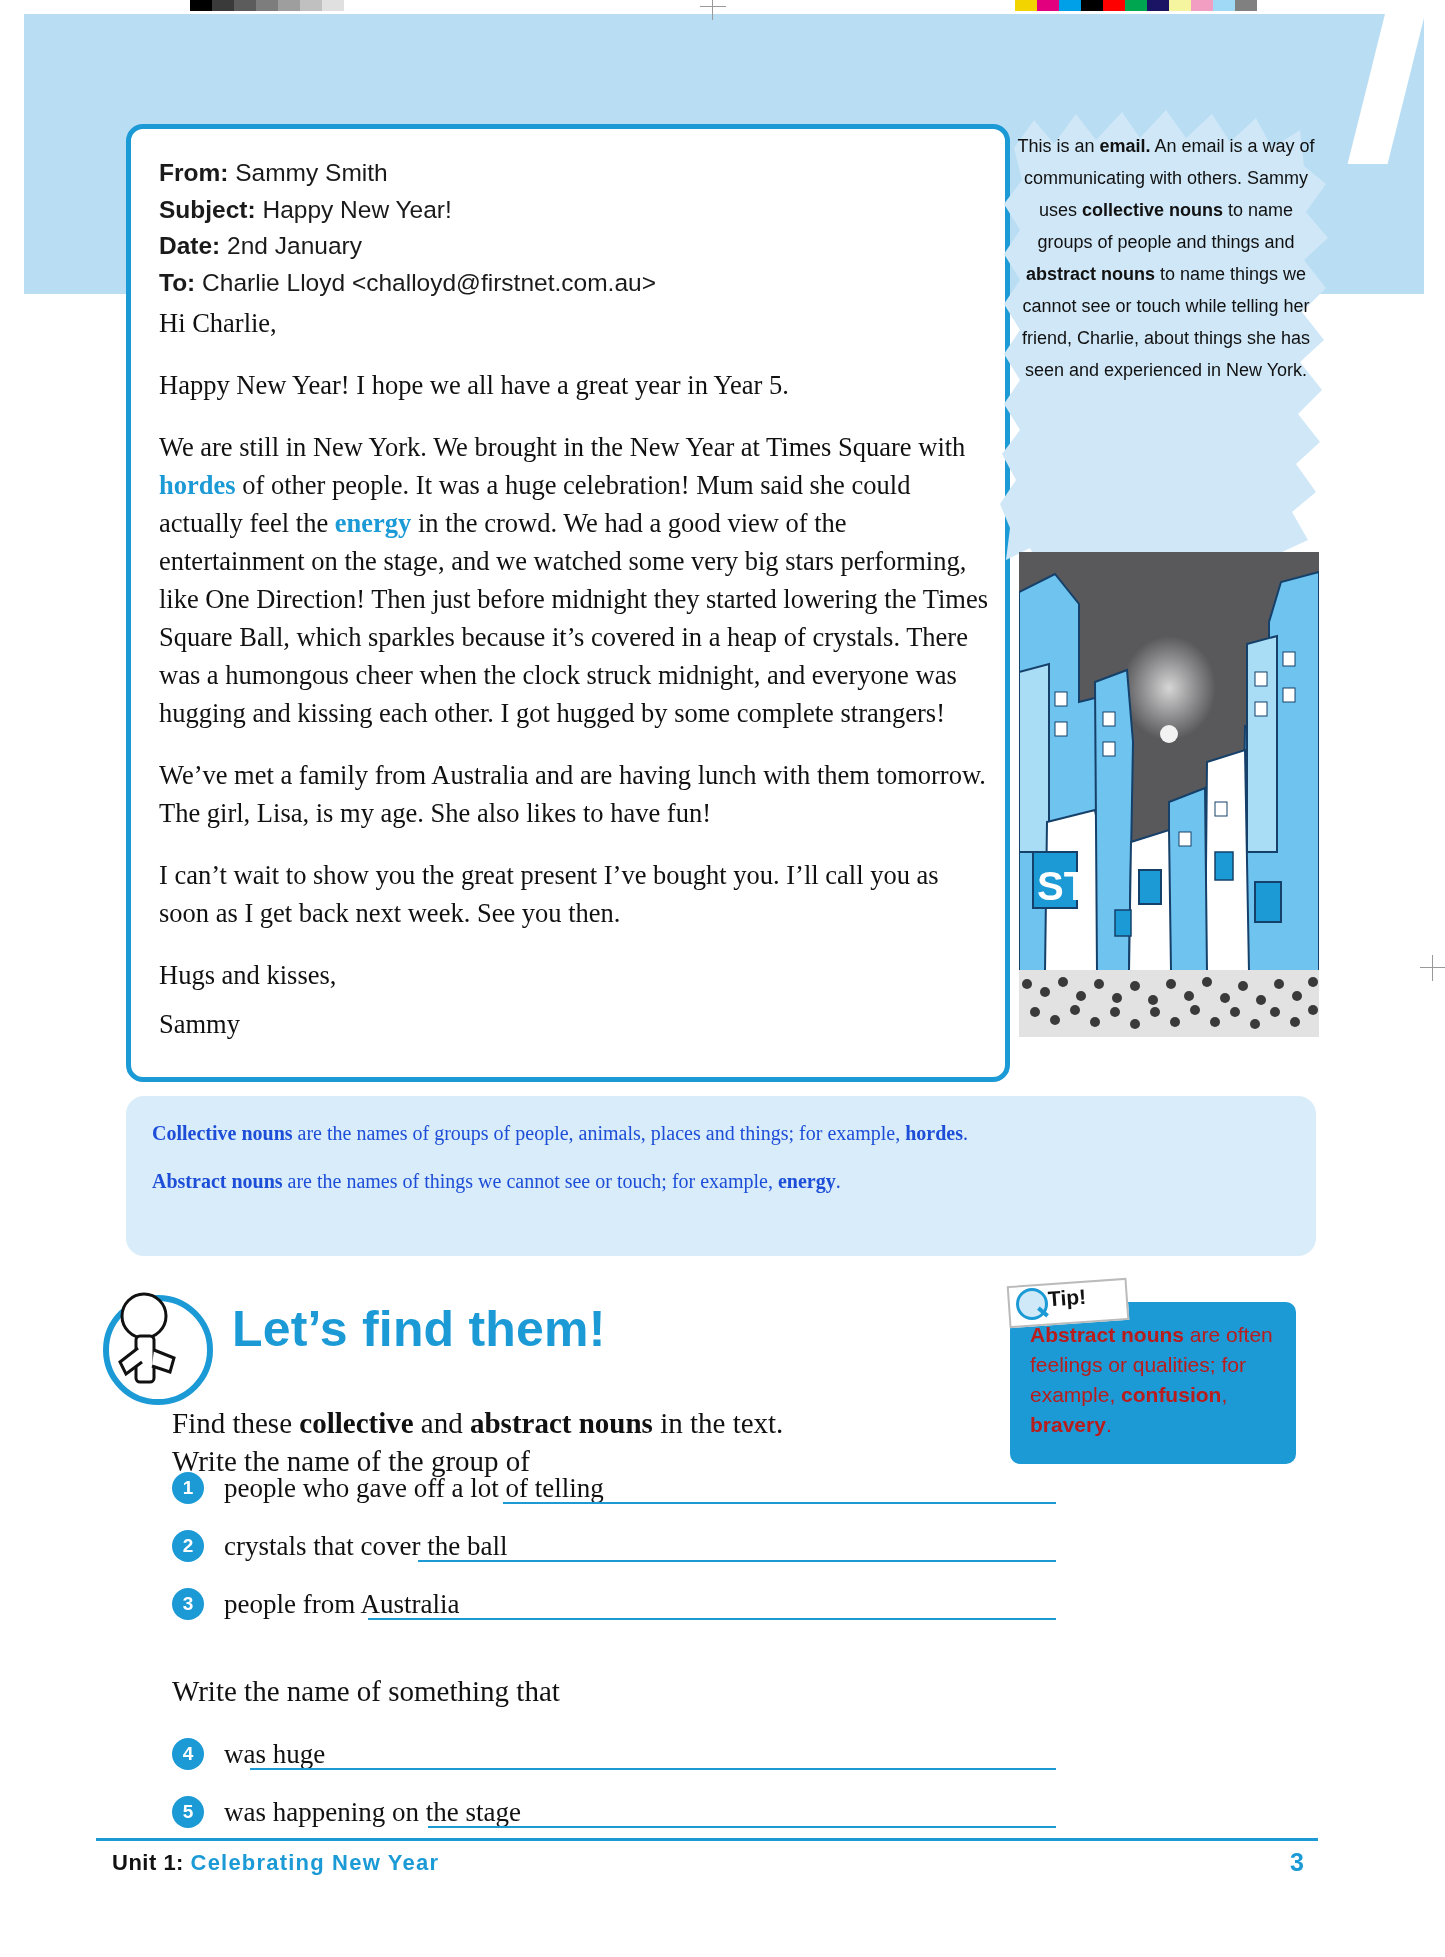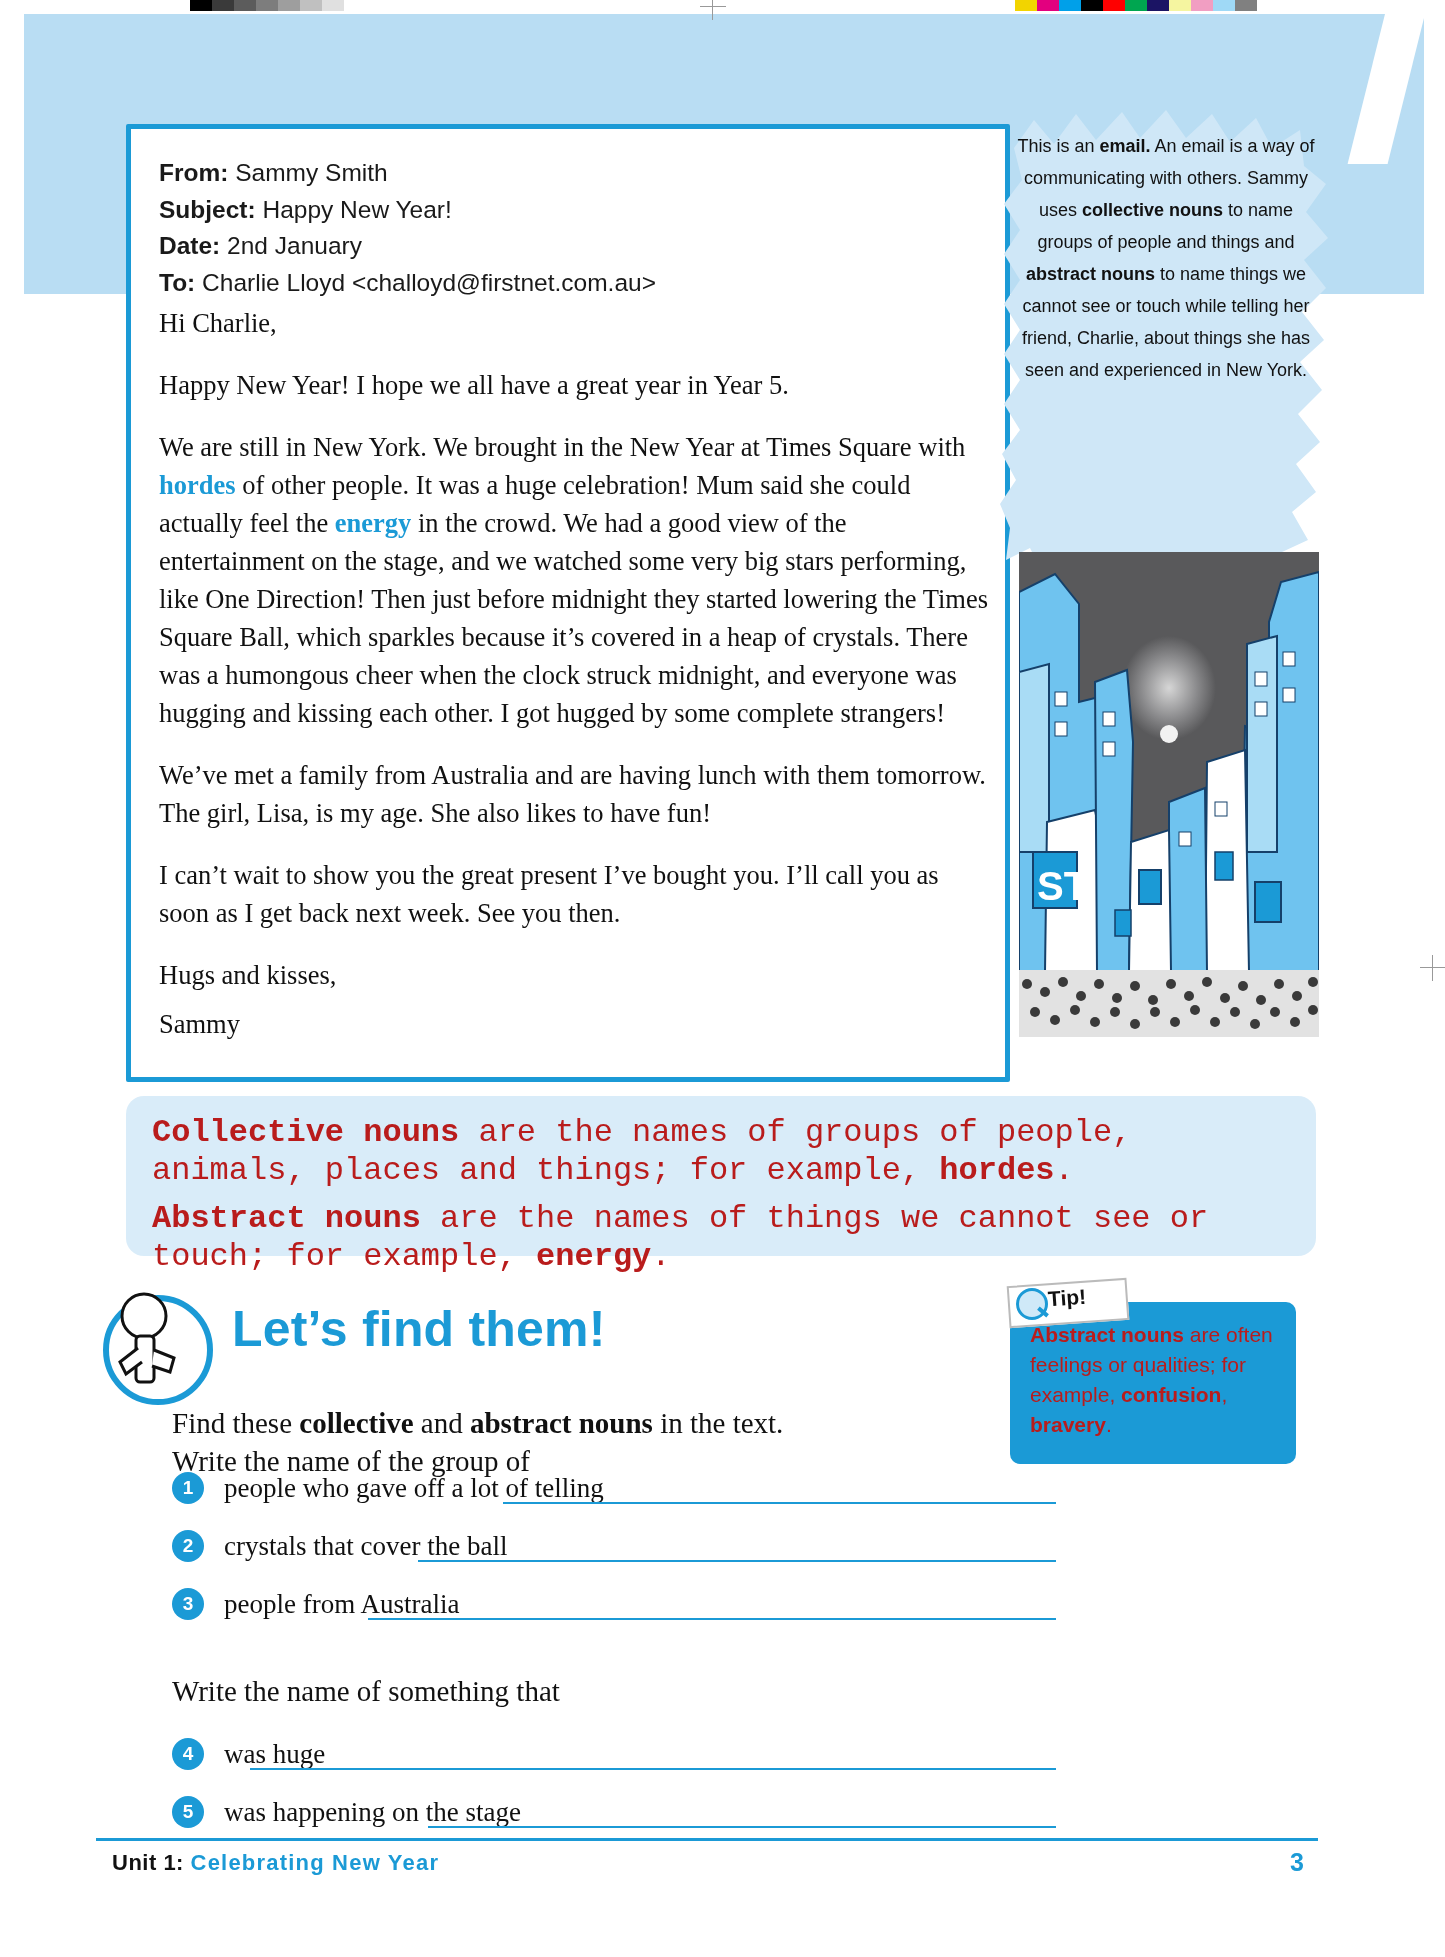--- a/index.html
+++ b/index.html
@@ -76,21 +76,21 @@
   .reg-mark::after  { top: 12px; left: 0; height: 1px; width: 26px; }
 
   
   .email-panel {
     position: absolute;
     left: 126px;
     top: 124px;
     width: 884px;
     height: 958px;
     border: 5px solid #1b9ad6;
-    border-radius: 2px;
+    border-radius: 17px;
     background: #ffffff;
     box-sizing: border-box;
   }
   .email-head {
     position: absolute;
     left: 28px;
     top: 26px;
     width: 820px;
     font-family: "Liberation Sans", sans-serif;
     font-size: 24.5px;
@@ -154,24 +154,24 @@
     width: 1190px;
     height: 160px;
     background: #d9ecf9;
     border-radius: 18px;
   }
   .def-text {
     position: absolute;
     left: 26px;
     top: 18px;
     width: 1150px;
-    font-family: Liberation Mono, monospace;
-    font-size: 32px;
+    font-family: Liberation Serif, serif;
+    font-size: 20px;
     line-height: 38px;
-    color: #b91c1c;
+    color: #1d4ed8;
   }
   .def-text b { font-weight: bold; }
   .def-text p { margin: 0 0 10px 0; }
 
   
   .lfi-icon {
     position: absolute;
     left: 96px;
     top: 1288px;
     width: 120px;

